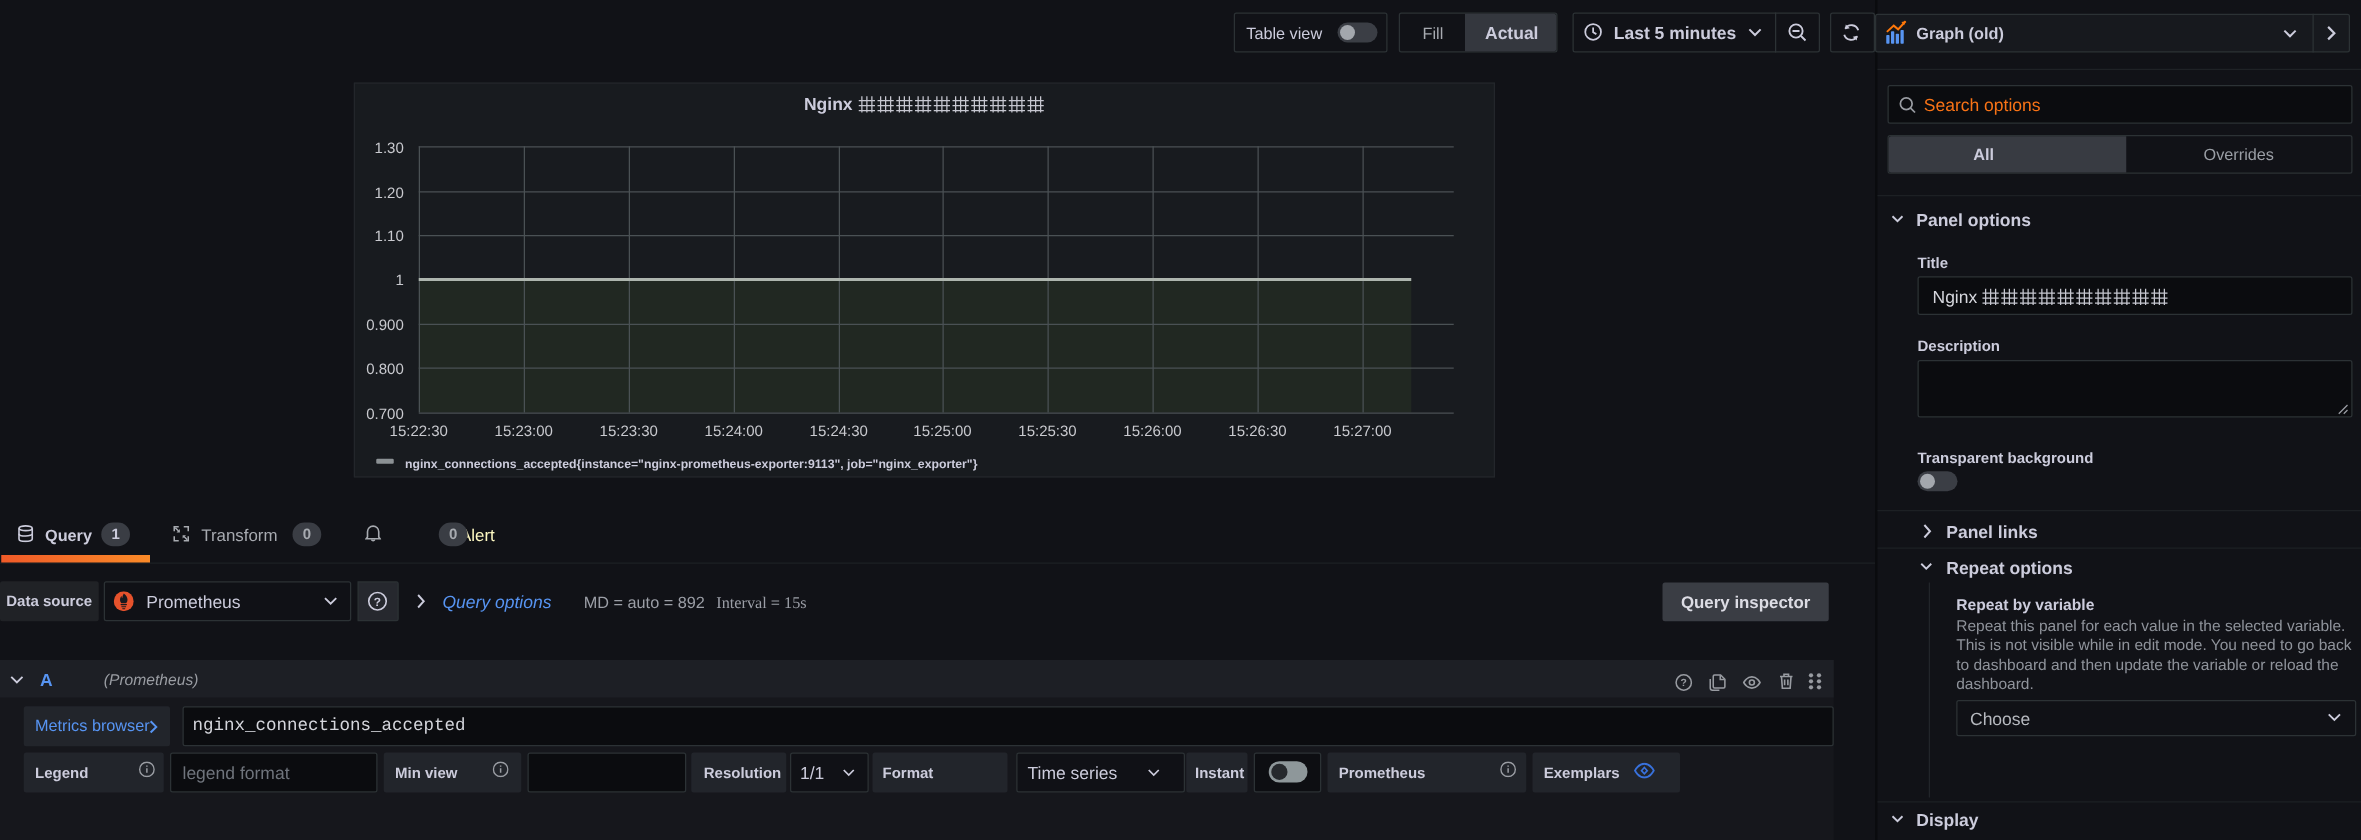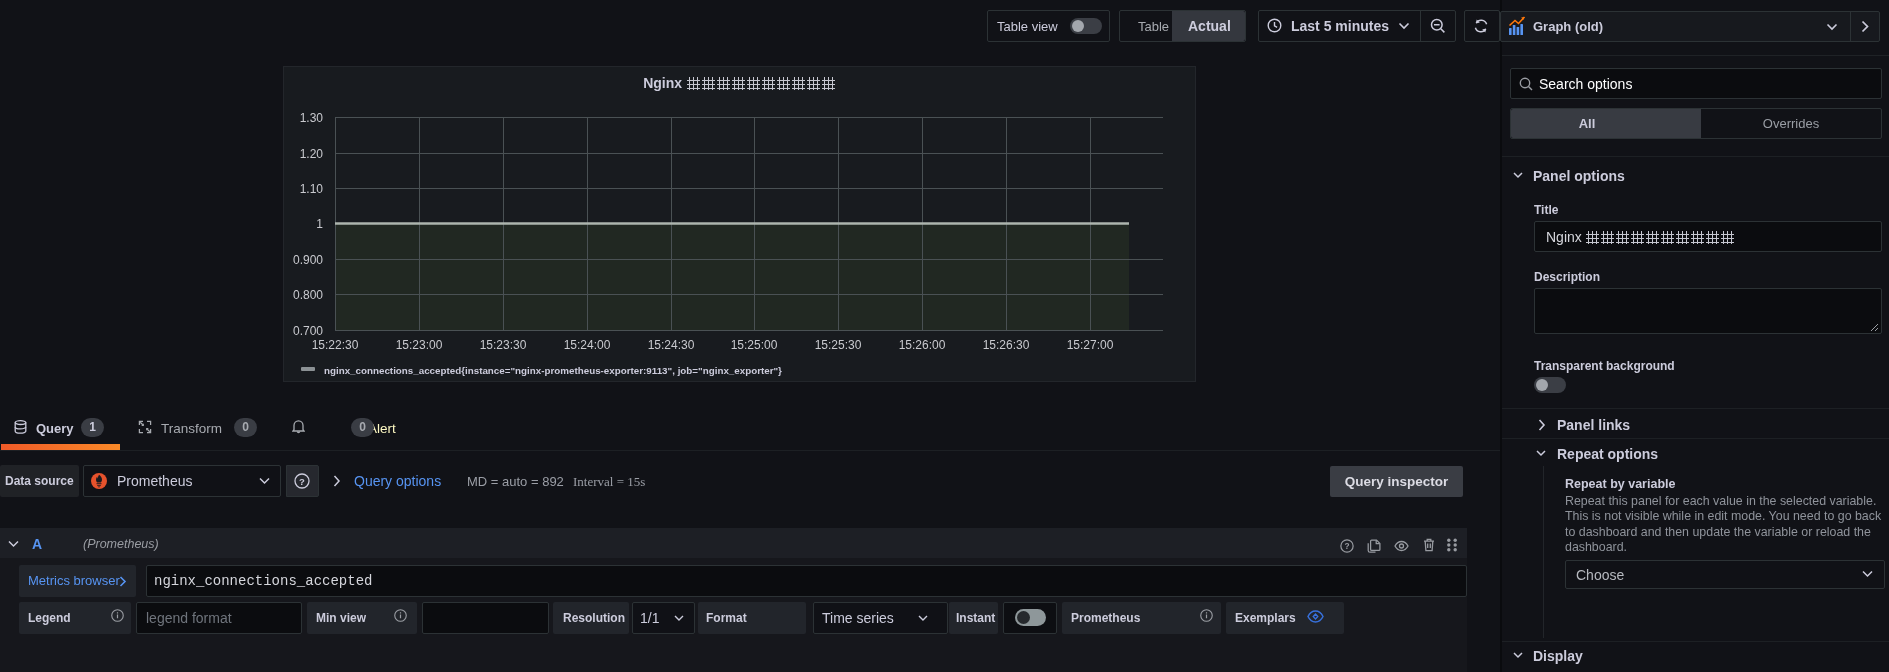--- a/index.html
+++ b/index.html
@@ -25,21 +25,21 @@
 <body>
 
 <div id="toolbar" class="abs" style="left:16px;top:0;width:1889px;height:55px;">
 
   <div class="abs btn-border" style="left:971px;top:10px;width:123px;height:32px;"></div>
   <div class="txt" style="left:981px;top:19px;">Table view</div>
   <div class="abs" style="left:1054px;top:18px;width:32px;height:16px;background:#3b3e45;border-radius:8px;"></div>
   <div class="abs" style="left:1056px;top:20px;width:12px;height:12px;background:#a3a7ad;border-radius:50%;"></div>
 
   <div class="abs btn-border" style="left:1103px;top:10px;width:127px;height:32px;"></div>
-  <div class="txt" style="left:1122px;top:19px;color:#a7aab0;">Table</div>
+  <div class="txt" style="left:1122px;top:19px;color:#a7aab0;">Fill</div>
   <div class="abs" style="left:1156px;top:11px;width:73px;height:30px;background:#34373e;border-radius:0 2px 2px 0;"></div>
   <div class="txt" style="left:1172px;top:18px;font-weight:bold;font-size:14px;">Actual</div>
 
   <div class="abs btn-border" style="left:1242px;top:10px;width:198px;height:32px;"></div>
   <div class="abs" style="left:1404px;top:10px;width:1px;height:32px;background:#2c3235;"></div>
   <svg class="abs" style="left:1251px;top:18px;" width="15" height="15" viewBox="0 0 15 15">
     <circle cx="7.5" cy="7.5" r="6.3" fill="none" stroke="#ccccdc" stroke-width="1.4"></circle>
     <path d="M7.5 4v3.8l2.6 1.5" fill="none" stroke="#ccccdc" stroke-width="1.4"></path>
   </svg>
   <div class="txt" style="left:1275px;top:18px;font-weight:bold;font-size:14px;">Last 5 minutes</div>
@@ -170,21 +170,21 @@
     <path d="M1 1.5l4.5 4.5L10 1.5" fill="none" stroke="#ccccdc" stroke-width="1.5"></path>
   </svg>
   <div class="abs" style="left:286px;top:60px;width:33px;height:32px;background:#26282e;border:1px solid #2c3235;border-radius:0 2px 2px 0;"></div>
   <svg class="abs" style="left:294px;top:68px;" width="16" height="16" viewBox="0 0 16 16">
     <circle cx="8" cy="8" r="7" fill="none" stroke="#ccccdc" stroke-width="1.3"></circle>
     <text x="8" y="11.5" fill="#ccccdc" font-size="9.5" text-anchor="middle" font-family="Liberation Sans" font-weight="bold">?</text>
   </svg>
   <svg class="abs" style="left:333px;top:70px;" width="8" height="12" viewBox="0 0 8 12">
     <path d="M1.5 1l4.5 5-4.5 5" fill="none" stroke="#ccccdc" stroke-width="1.5"></path>
   </svg>
-  <div class="txt" style="left:354px;top:68px;color:#5794f2;font-size:14px;">Query options</div>
+  <div class="txt" style="left:354px;top:68px;color:#5794f2;font-size:14px;font-style:italic;">Query options</div>
   <div class="txt" style="left:467px;top:69px;color:#9b9ea6;">MD = auto = 892</div>
   <div class="txt" style="left:573px;top:69px;color:#9b9ea6;font-family:Liberation Serif, serif;">Interval = 15s</div>
   <div class="abs" style="left:1330px;top:61px;width:133px;height:31px;background:#3a3d44;border-radius:2px;color:#dcdce4;font-weight:bold;font-size:14px;text-align:center;line-height:31px;font-size:13.5px;">Query inspector</div>
 
   <div class="abs" style="left:0;top:123px;width:1467px;height:144px;background:#16171c;"></div>
   <div class="abs" style="left:0;top:123px;width:1467px;height:30px;background:#1d1f25;"></div>
   <svg class="abs" style="left:8px;top:135px;" width="11" height="8" viewBox="0 0 11 8">
     <path d="M1 1.5l4.5 4.5L10 1.5" fill="none" stroke="#ccccdc" stroke-width="1.5"></path>
   </svg>
   <div class="txt" style="left:32px;top:131px;color:#5794f2;font-weight:bold;font-size:14px;">A</div>
@@ -299,21 +299,21 @@
   <svg class="abs" style="left:359px;top:20px;" width="9" height="13" viewBox="0 0 9 13">
     <path d="M1.5 1.5l5 5-5 5" fill="none" stroke="#ccccdc" stroke-width="1.7"></path>
   </svg>
   <div class="abs" style="left:0;top:55px;width:389px;height:1px;background:#1f2226;"></div>
 
   <div class="inp" style="left:8px;top:68px;width:372px;height:31px;"></div>
   <svg class="abs" style="left:17px;top:77px;" width="14" height="14" viewBox="0 0 14 14">
     <circle cx="6" cy="6" r="4.7" fill="none" stroke="#9a9da3" stroke-width="1.4"></circle>
     <path d="M9.5 9.5L13 13" stroke="#9a9da3" stroke-width="1.4"></path>
   </svg>
-  <div class="txt" style="left:37px;top:76px;color:#ffffff;font-size:14px;">Search options</div>
+  <div class="txt" style="left:37px;top:76px;color:#f97316;font-size:14px;">Search options</div>
 
   <div class="abs btn-border" style="left:8px;top:108px;width:372px;height:31px;"></div>
   <div class="abs" style="left:9px;top:109px;width:190px;height:29px;background:#383b42;border-radius:2px 0 0 2px;"></div>
   <div class="abs txt" style="left:9px;top:116px;width:152px;text-align:center;font-weight:bold;">All</div>
   <div class="abs txt" style="left:199px;top:116px;width:180px;text-align:center;color:#9a9ea5;">Overrides</div>
   <div class="abs" style="left:0;top:156px;width:389px;height:1px;background:#1d2024;"></div>
 
   <svg class="abs" style="left:11px;top:172px;" width="10" height="7" viewBox="0 0 10 7">
     <path d="M1 1l4 4 4-4" fill="none" stroke="#ccccdc" stroke-width="1.5"></path>
   </svg>

